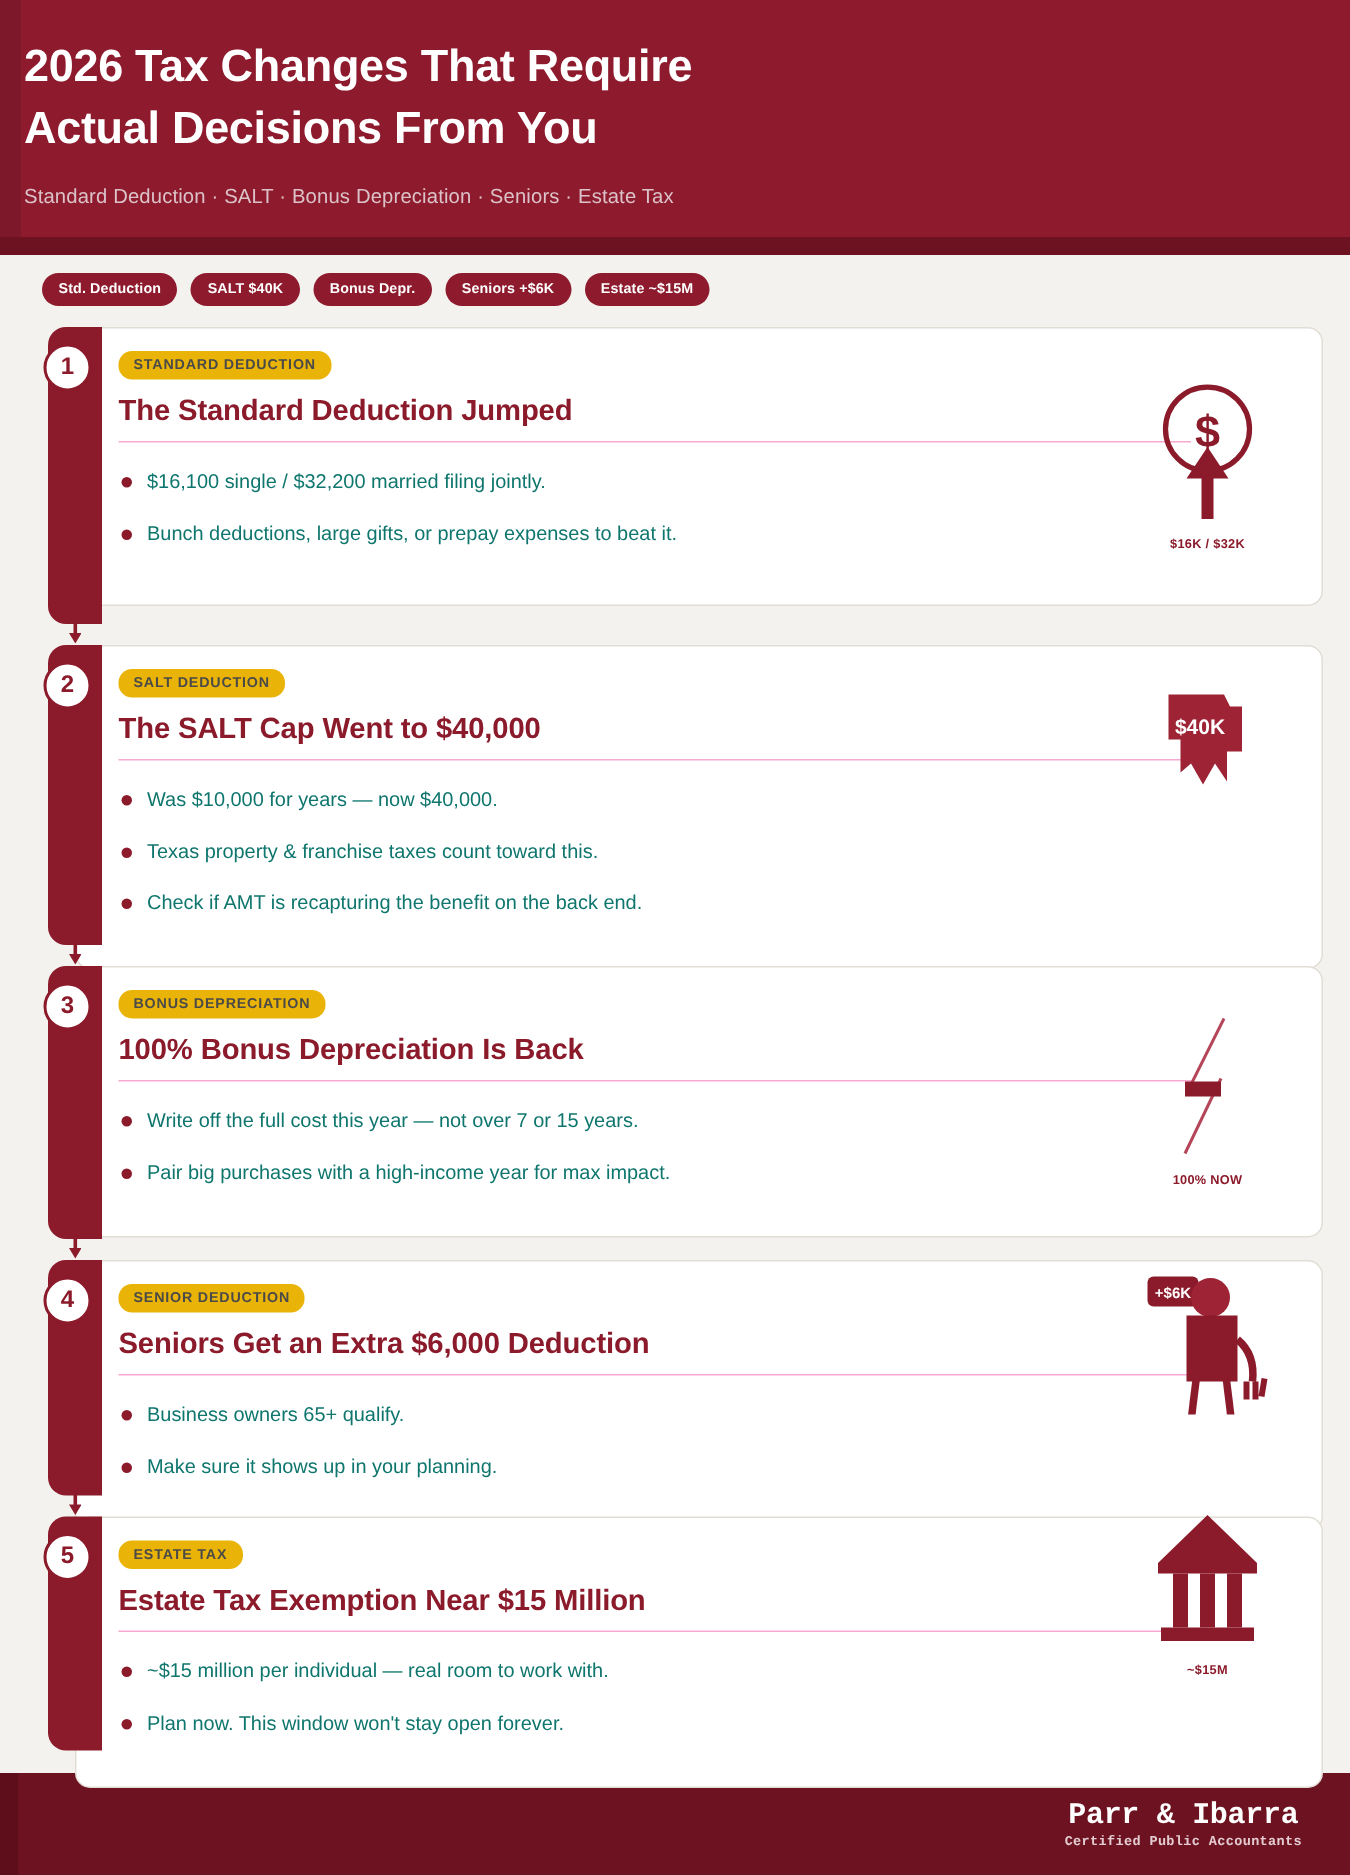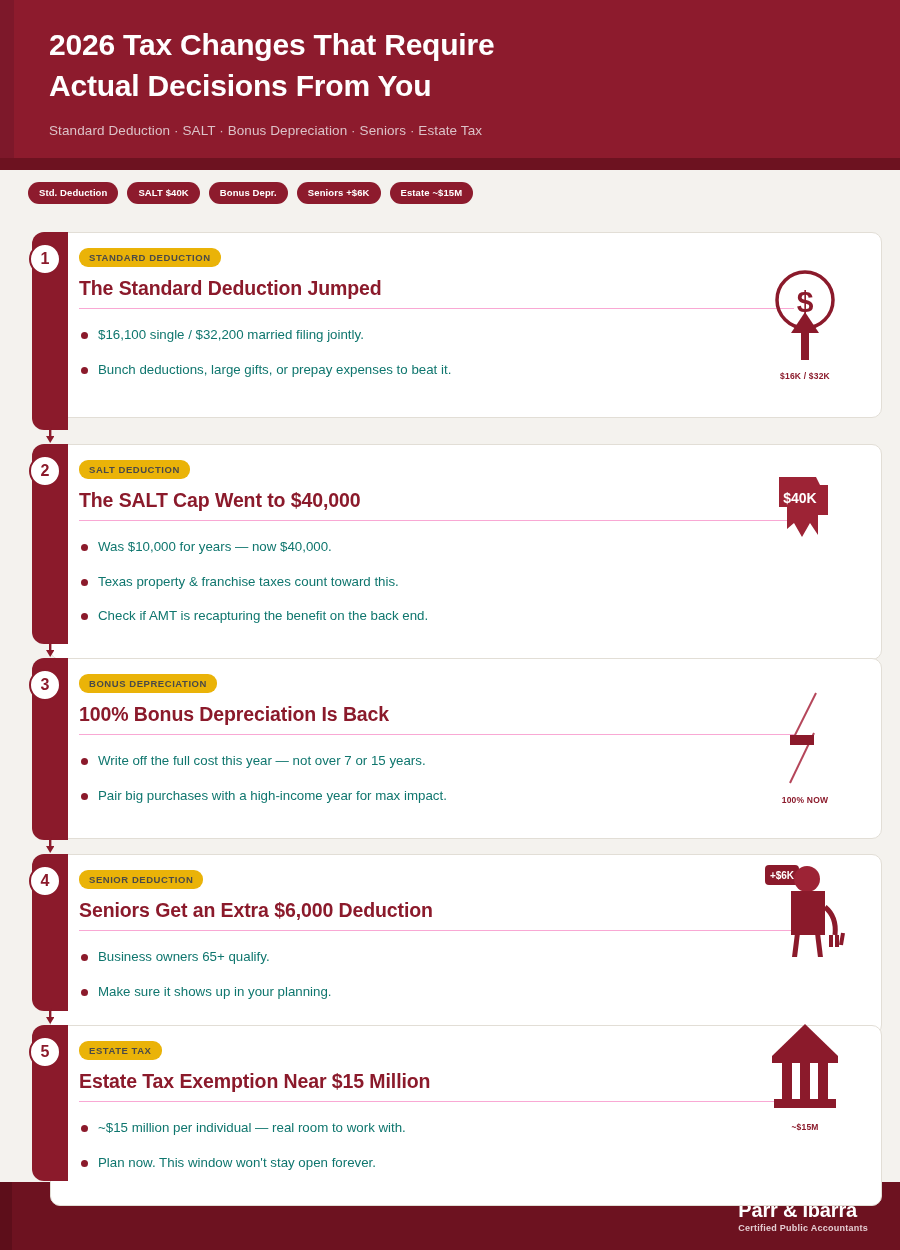--- a/index.html
+++ b/index.html
@@ -17,21 +17,21 @@
     height: 1250px;
     background: #f4f2ee;
     overflow: hidden;
   }
 
   
   .header {
     position: relative;
     height: 170px;
     background: #8d1b2d;
-    padding: 24px 30px 0 49px;
+    padding: 24px 30px 0 16px;
   }
   .header-leftstrip {
     position: absolute;
     left: 0; top: 0;
     width: 14px; height: 170px;
     background: #7d182a;
   }
   .header-bottomstrip {
     position: absolute;
     left: 0; bottom: 0;
@@ -52,21 +52,21 @@
     margin-top: 16px;
     color: #dcc2c8;
     font-size: 13.5px;
     letter-spacing: 0.1px;
   }
 
   
   .chiprow {
     display: flex;
     gap: 9px;
-    padding: 12px 0 28px 28px;
+    padding: 12px 0 14px 28px;
     align-items: center;
   }
   .chip {
     background: #8d1b2d;
     color: #ffffff;
     font-size: 9.5px;
     font-weight: bold;
     padding: 5px 11px 6px 11px;
     border-radius: 12px;
     white-space: nowrap;
@@ -204,21 +204,21 @@
     align-items: center;
     justify-content: flex-end;
     padding-right: 32px;
   }
   .footer-left-strip {
     position: absolute;
     left: 0; top: 0;
     width: 12px; height: 68px;
     background: #5d0e1a;
   }
-  .brand { text-align: left; }
+  .brand { text-align: center; font-family: Liberation Mono, monospace; }
   .brand-name {
     color: #ffffff;
     font-size: 20px;
     font-weight: bold;
     letter-spacing: -0.2px;
     line-height: 1.05;
   }
   .brand-sub {
     color: #e4cdd2;
     font-size: 9px;

